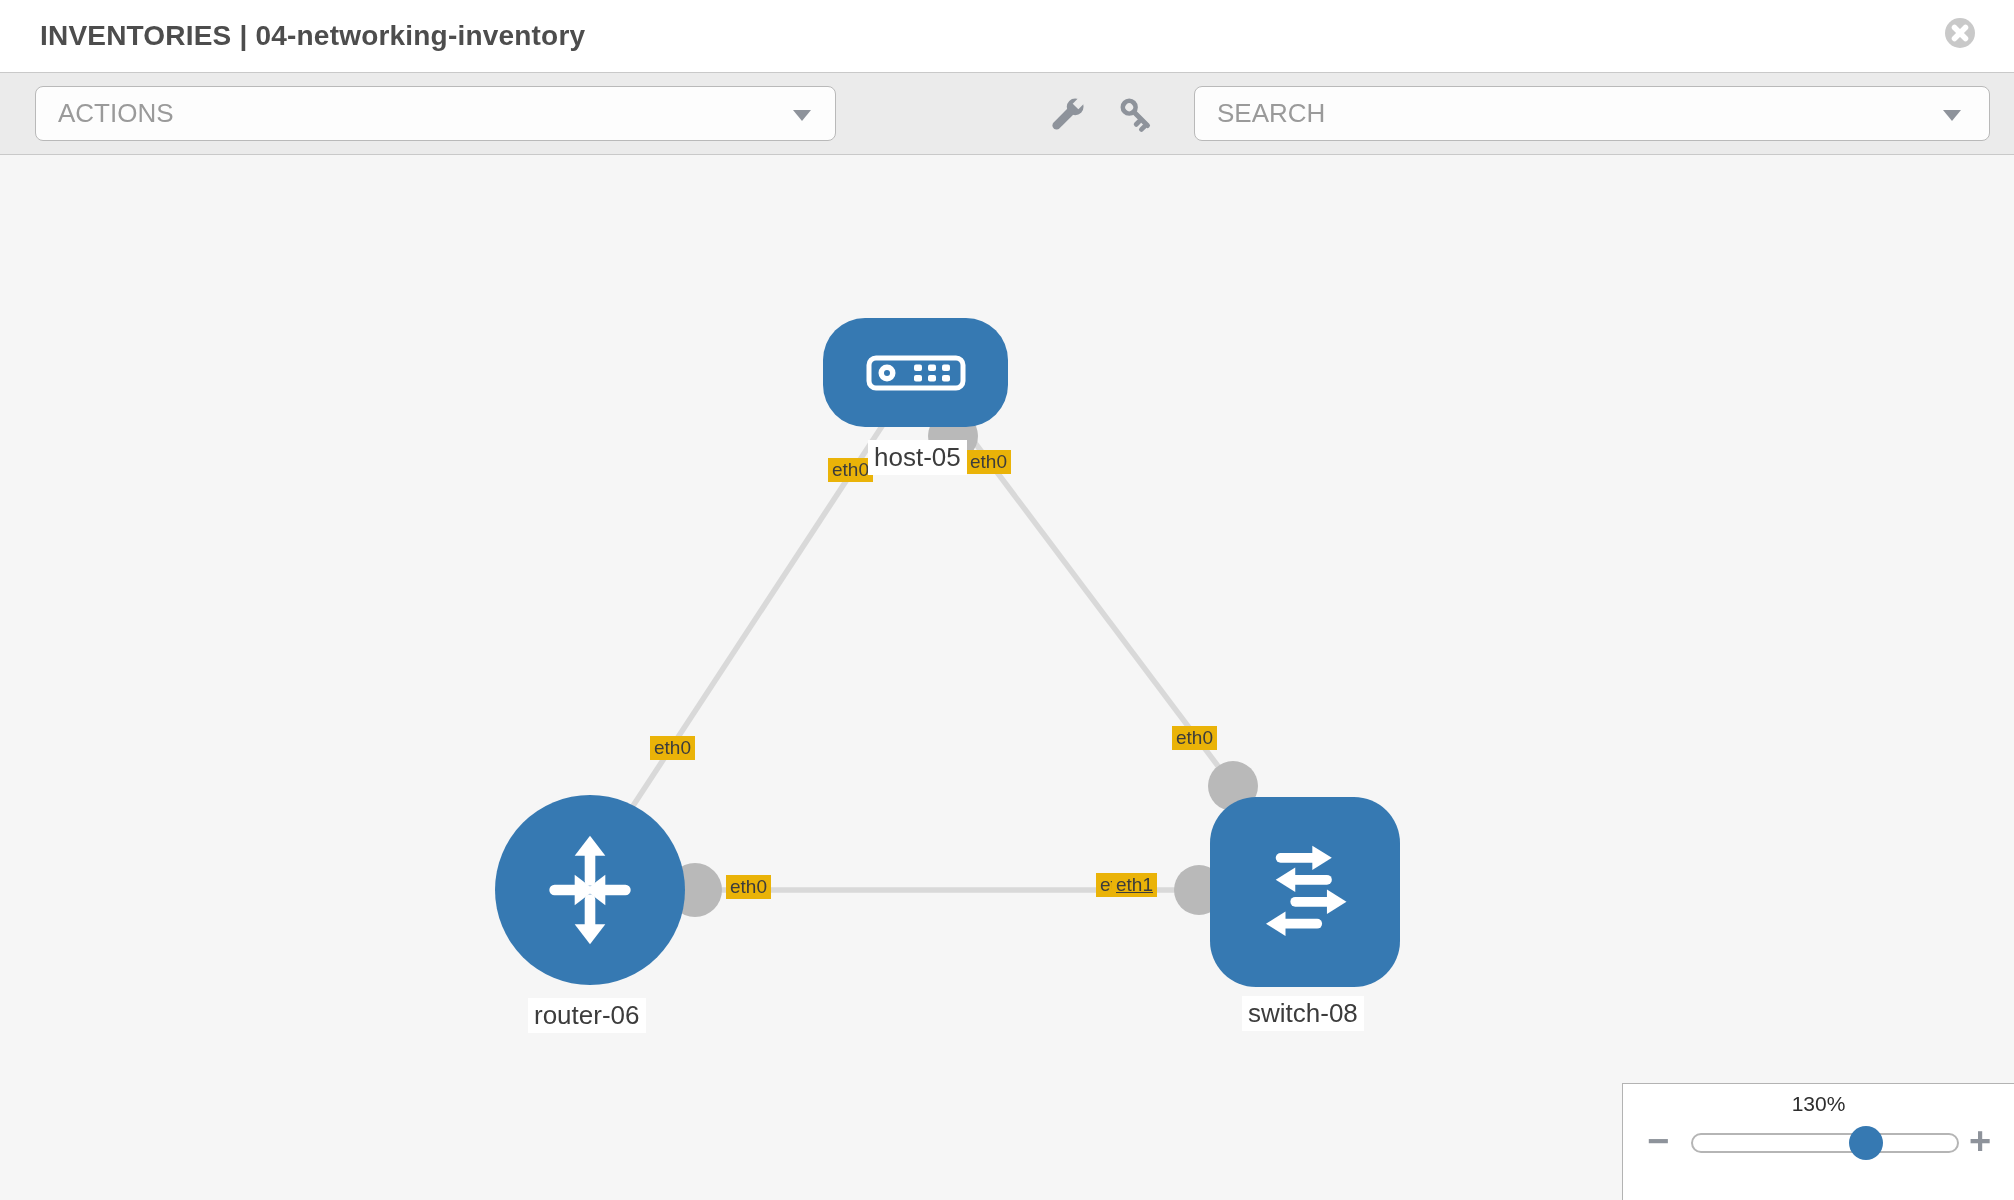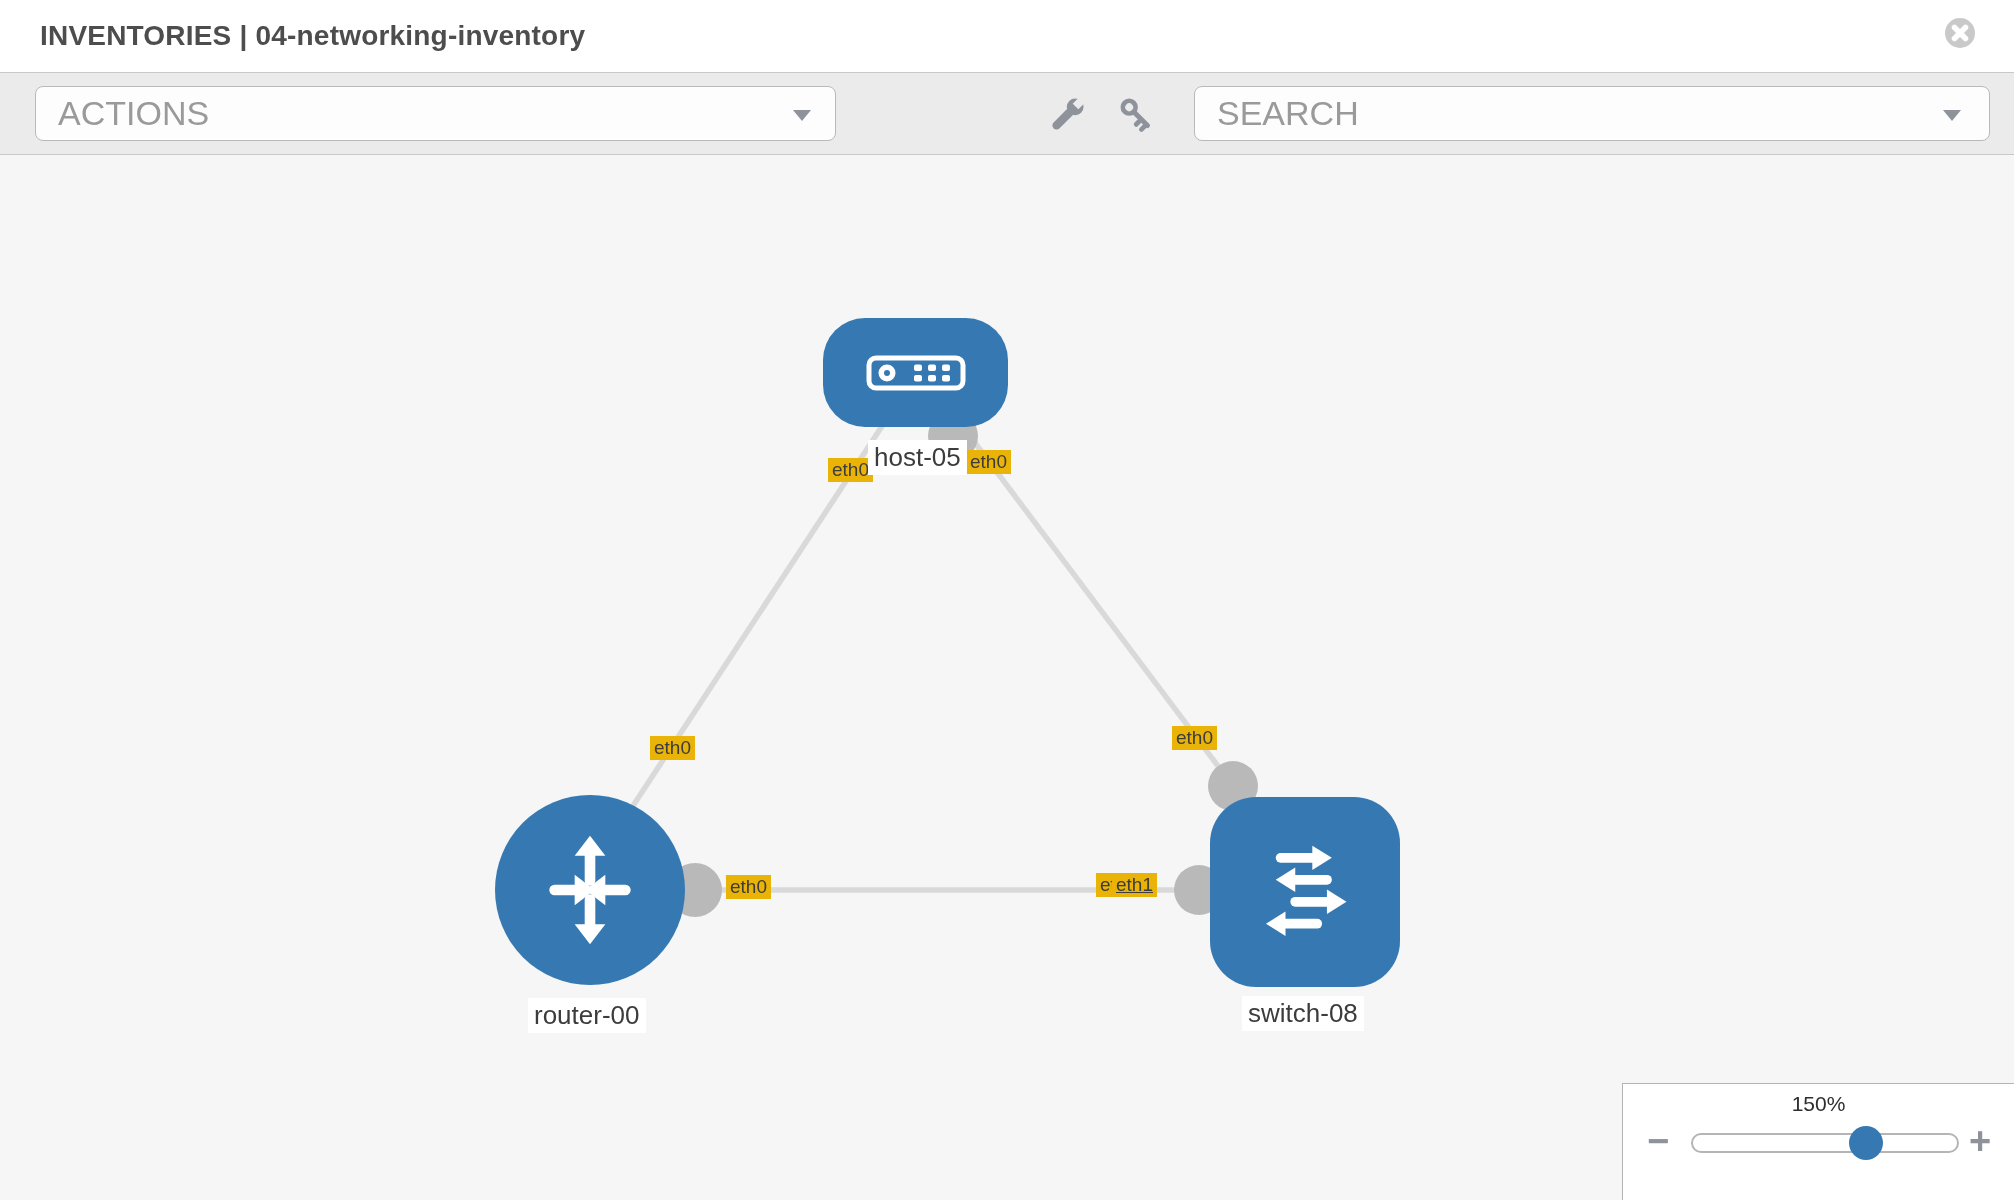--- a/index.html
+++ b/index.html
@@ -6,21 +6,21 @@
   html, body { width: 2014px; height: 1200px; overflow: hidden; }
   body { font-family: "Liberation Sans", sans-serif; background: #ffffff; position: relative; }
 
   
   .header { position: absolute; left: 0; top: 0; width: 2014px; height: 72px; background: #ffffff; }
   .page-title { position: absolute; left: 40px; top: 0; line-height: 72px; font-size: 28px; font-weight: bold; color: #4d4d4d; letter-spacing: 0.2px; }
   .close-btn { position: absolute; left: 1944px; top: 17px; width: 32px; height: 32px; border: none; background: transparent; cursor: pointer; }
 
   
   .toolbar { position: absolute; left: 0; top: 72px; width: 2014px; height: 83px; background: #ebebeb; border-top: 1px solid #c9c9c9; border-bottom: 1px solid #c9c9c9; }
-  .select-box { position: absolute; top: 13px; height: 55px; background: #fdfdfd; border: 1px solid #b9b9b9; border-radius: 8px; color: #9a9a9a; font-size: 34px; line-height: 53px; padding-left: 22px; cursor: pointer; }
+  .select-box { position: absolute; top: 13px; height: 55px; background: #fdfdfd; border: 1px solid #b9b9b9; border-radius: 8px; color: #9a9a9a; font-size: 26px; line-height: 53px; padding-left: 22px; cursor: pointer; }
   .select-actions { left: 35px; width: 801px; }
   .select-search { left: 1194px; width: 796px; }
   .caret-down { position: absolute; top: 23px; width: 0; height: 0; border-left: 9px solid transparent; border-right: 9px solid transparent; border-top: 11px solid #8e939b; }
   .select-actions .caret-down { right: 24px; }
   .select-search .caret-down { right: 28px; }
   .tool-btn { position: absolute; top: 21px; width: 42px; height: 42px; background: transparent; border: none; cursor: pointer; }
   .tool-btn.wrench { left: 1046px; }
   .tool-btn.key { left: 1116px; }
 
   
@@ -164,25 +164,25 @@
 
     <div class="if-label if-host-left">eth0</div>
     <div class="if-label if-router-top">eth0</div>
     <div class="if-label if-host-right">eth0</div>
     <div class="if-label if-switch-top">eth0</div>
     <div class="if-label if-router-right">eth0</div>
     <div class="if-label if-switch-left-under">eth0</div>
     <div class="if-label if-switch-left">eth1</div>
 
     <div class="node-label lbl-host">host-05</div>
-    <div class="node-label lbl-router">router-00</div>
+    <div class="node-label lbl-router">router-06</div>
     <div class="node-label lbl-switch">switch-08</div>
 
     <div class="zoom-panel">
-      <div class="zoom-level">150%</div>
+      <div class="zoom-level">130%</div>
       <button class="zoom-minus">−</button>
       <div class="zoom-track">
         <div class="zoom-thumb"></div>
       </div>
       <button class="zoom-plus">+</button>
     </div>
 
   </div>
 </div>
 

